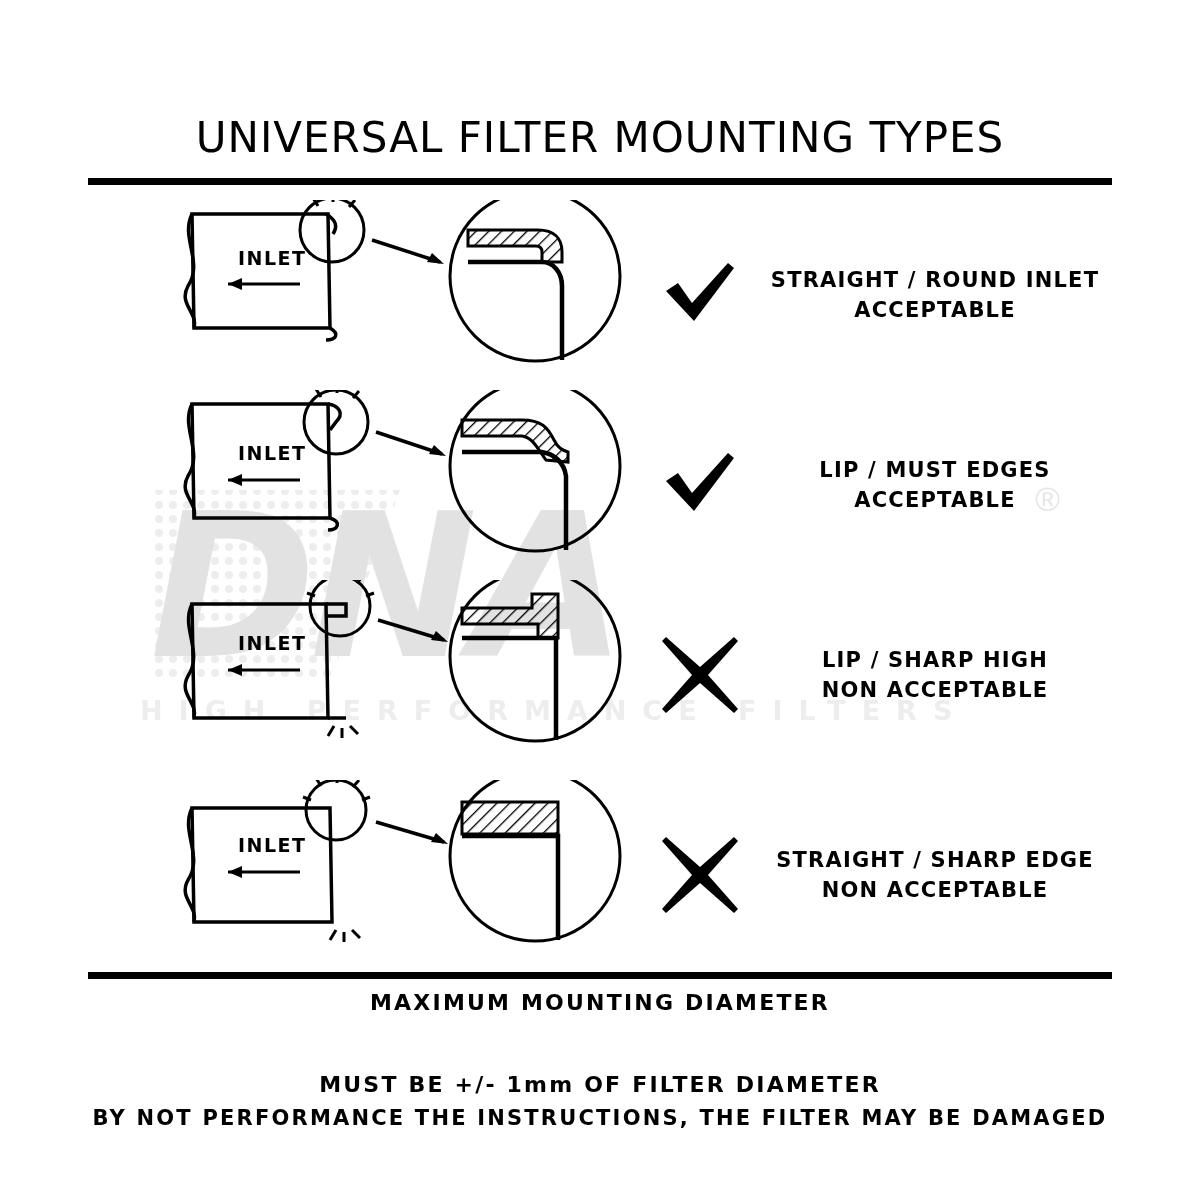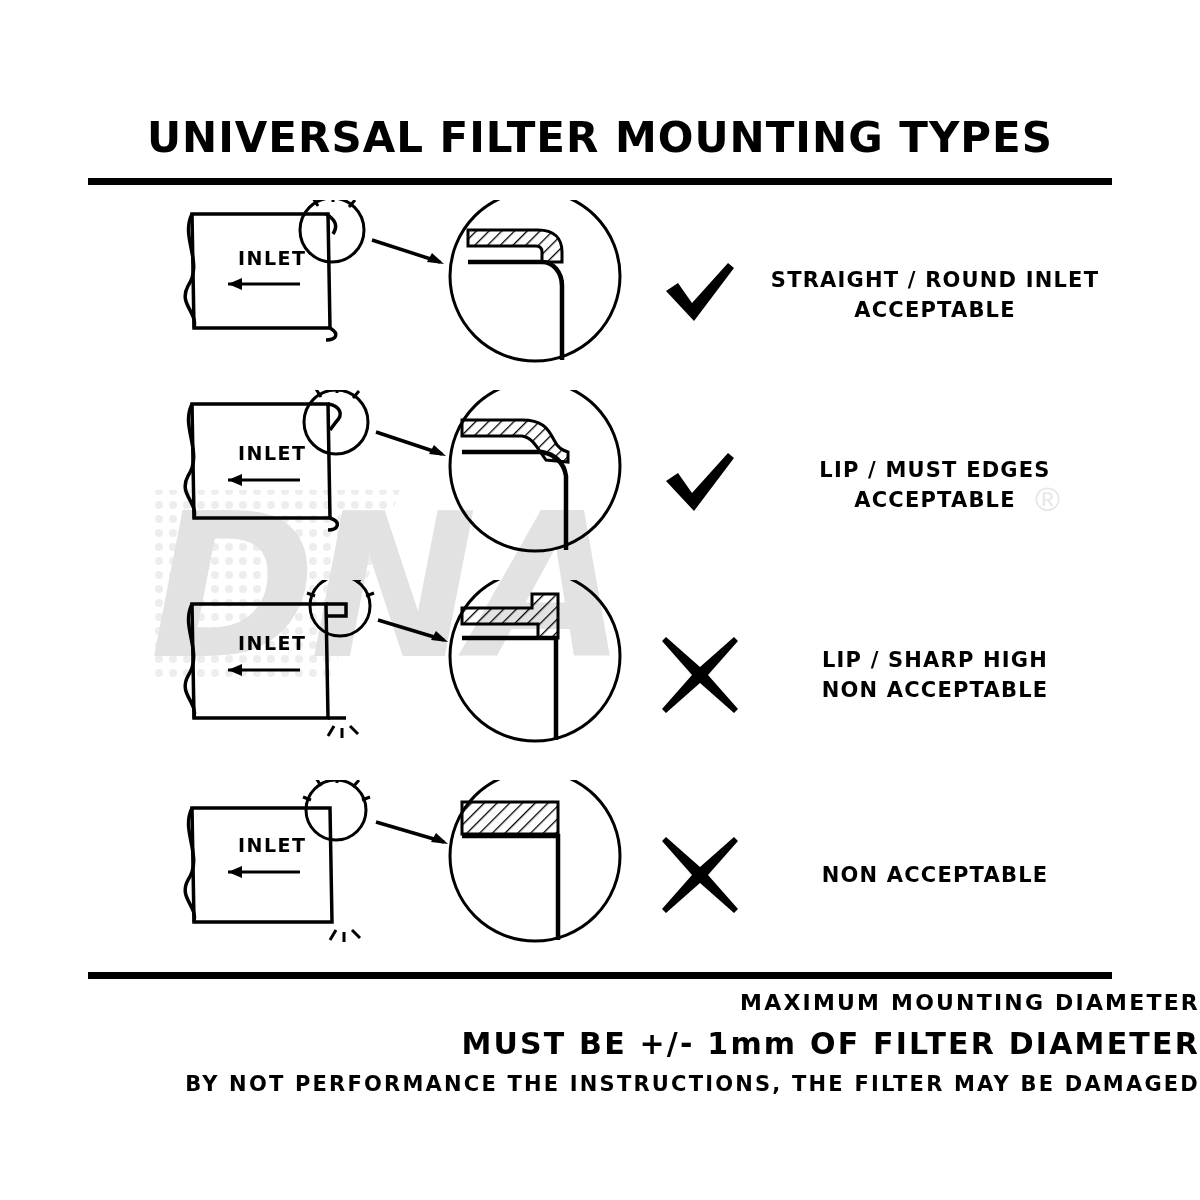--- a/index.html
+++ b/index.html
@@ -59,21 +59,21 @@
   }
   
   .title {
     position: absolute;
     left: 0; top: 113px;
     width: 1200px;
     text-align: center;
     font-size: 42px;
     letter-spacing: 1px;
     font-family: "DejaVu Sans", sans-serif;
-    font-weight: bold;
+    font-weight: normal;
     z-index: 3;
   }
   .rule {
     position: absolute;
     left: 88px;
     width: 1024px;
     height: 7px;
     background: #000;
     z-index: 3;
   }
@@ -126,44 +126,44 @@
     top: 985px;
     width: 1200px;
     text-align: center;
     z-index: 3;
   }
   .footer div {
     font-family: "DejaVu Sans", sans-serif;
     font-weight: bold;
     letter-spacing: 2.2px;
     line-height: 1.6;
-    text-align: right;
   }
   .footer .f1 { font-size: 22px; }
-  .footer .f2 { font-size: 30px; }
+  .footer .f2 { font-size: 22px; margin-top: 47px; }
   .footer .f3 { font-size: 21px; }
   svg { display: block; }
   .stroke { fill: none; stroke: #000; }
 </style>
 </head>
 <body>
 
 <div id="sheet">
 
   <div class="watermark">
     <svg width="1200" height="330" viewBox="0 0 1200 330">
       <defs>
         <pattern id="dots" width="14" height="14" patternUnits="userSpaceOnUse">
           <circle cx="5" cy="5" r="4" fill="#ededed"></circle>
         </pattern>
       </defs>
       <polygon points="150,60 400,60 330,250 150,250" fill="url(#dots)"></polygon>
     </svg>
     <div class="wm-text">DNA</div>
     <div class="wm-reg">®</div>
+    <div class="wm-sub">HIGH PERFORMANCE FILTERS</div>
   </div>
 
   <div class="title">UNIVERSAL FILTER MOUNTING TYPES</div>
   <div class="rule top"></div>
 
   <div class="row" style="top:200px;">
     <div class="svg-wrap">
       <svg width="480" height="190" viewBox="0 0 480 190">
 
         <path class="stroke" stroke-width="3.5" d="M42,14 L178,14 L180,128 L44,128 Z"></path>
@@ -300,20 +300,21 @@
         <rect x="312" y="22" width="96" height="32" fill="url(#hatch4)" stroke="#000" stroke-width="3"></rect>
         <path class="stroke" stroke-width="4.5" d="M312,56 L408,56 L408,160"></path>
       </svg>
     </div>
     <div class="verdict">
       <svg width="84" height="84" viewBox="0 0 84 84">
         <path d="M8,4 L42,34 L76,4 L80,8 L50,42 L80,76 L76,80 L42,50 L8,80 L4,76 L34,42 L4,8 Z" fill="#000"></path>
       </svg>
     </div>
     <div class="labels">
+      <div class="l1">STRAIGHT / SHARP EDGE</div>
       <div class="l2">NON ACCEPTABLE</div>
     </div>
   </div>
 
   <div class="rule bottom"></div>
 
   <div class="footer">
     <div class="f1">MAXIMUM MOUNTING DIAMETER</div>
     <div class="f2">MUST BE +/- 1mm OF FILTER DIAMETER</div>
     <div class="f3">BY NOT PERFORMANCE THE INSTRUCTIONS, THE FILTER MAY BE DAMAGED</div>

